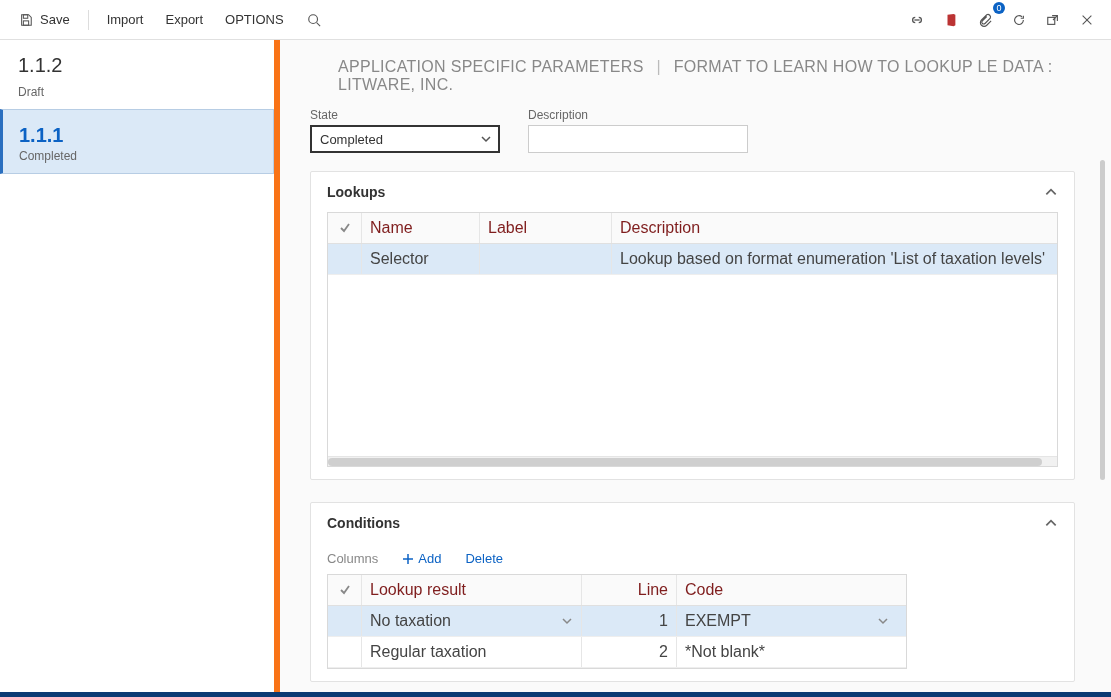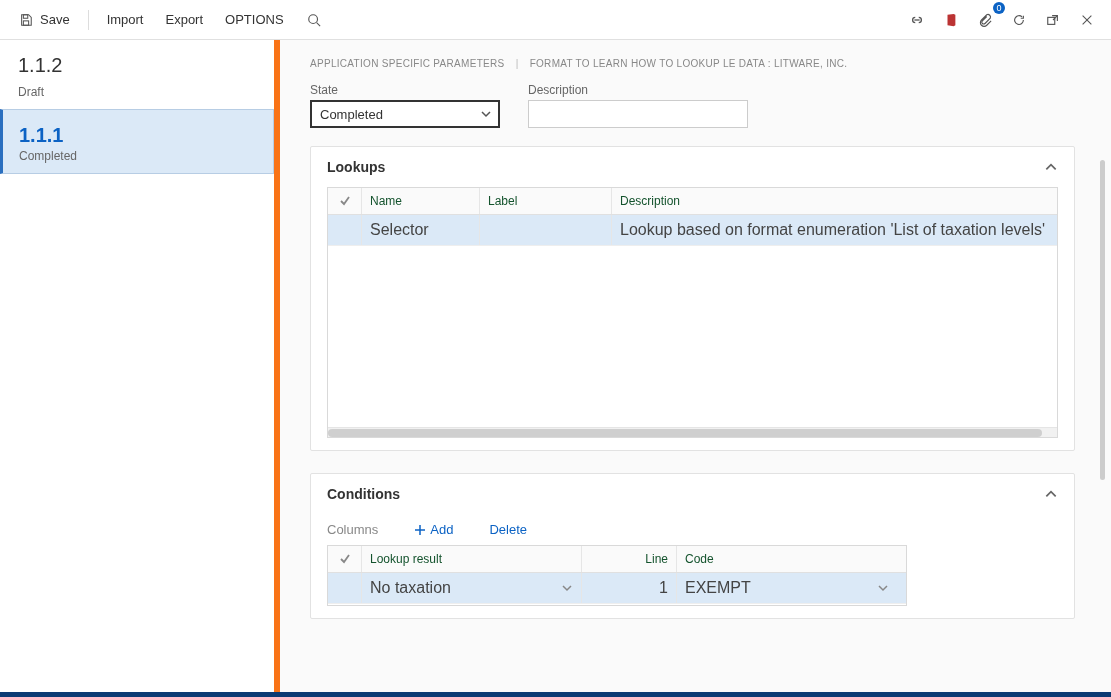--- a/index.html
+++ b/index.html
@@ -35,21 +35,21 @@
     background: #dbe9f7; border: 1px solid #b7cde4; border-left: 3px solid #2a6fbf;
     padding-left: 16px;
   }
   .side-item.selected .side-title { color: #0b62c4; font-weight: 600; }
 
   
   .main { flex: 1; background: #fafafa; position: relative; }
   .main-inner { padding: 18px 36px 10px 30px; height: 100%; overflow: hidden; }
   .main-scroll-right { position: absolute; top: 120px; right: 6px; width: 5px; height: 320px; background: #ccc; border-radius: 3px; }
 
-  .breadcrumb { font-size: 10px; color: #888; letter-spacing: .3px; margin-bottom: 14px; }
+  .breadcrumb { font-size: 16px; color: #888; letter-spacing: .3px; margin-bottom: 14px; margin-left: 28px; }
   .breadcrumb .sep { margin: 0 8px; color: #bbb; }
 
   .form-row { display: flex; gap: 28px; margin-bottom: 18px; }
   .form-col { display: flex; flex-direction: column; }
   .form-label { font-size: 12px; color: #666; margin-bottom: 3px; }
   .select-box {
     width: 190px; height: 28px; border: 2px solid #333; background: #fff;
     display: flex; align-items: center; justify-content: space-between; padding: 0 6px 0 8px;
   }
   .text-input {
@@ -65,35 +65,35 @@
   }
   .panel-body { padding: 0 16px 12px 16px; }
 
   
   .grid { border: 1px solid #d9d9d9; background: #fff; }
   .grid-head, .grid-row { display: flex; align-items: stretch; }
   .grid-head { background: #fafafa; border-bottom: 1px solid #e0e0e0; }
   .grid-row { border-bottom: 1px solid #eee; }
   .grid-row.selected { background: #dbe9f7; }
   .cell { padding: 6px 8px; border-right: 1px solid #e6e6e6; font-size: 16px; color: #444; display: flex; align-items: center; }
-  .cell.head { color: #14532d; font-size: 12px; }
+  .cell.head { color: #7f1d1d; font-size: 16px; }
   .cell:last-child { border-right: none; }
   .grid-body { min-height: 32px; }
   .grid .fill-area { height: 180px; }
   .grid .bottom-scroll { height: 10px; background: #f1f1f1; border-top: 1px solid #e5e5e5; position: relative; }
   .grid .bottom-scroll .thumb { position: absolute; left: 0; top: 1px; height: 8px; width: 98%; background: #cfcfcf; border-radius: 4px; }
 
   
   .lk-c1 { width: 34px; justify-content: center; }
   .lk-c2 { width: 118px; }
   .lk-c3 { width: 132px; }
   .lk-c4 { flex: 1; }
 
   
-  .cond-toolbar { display: flex; gap: 36px; padding: 8px 16px; align-items: center; font-size: 13px; }
+  .cond-toolbar { display: flex; gap: 24px; padding: 8px 16px; align-items: center; font-size: 13px; }
   .cond-toolbar .link { color: #0b62c4; cursor: pointer; display: flex; align-items: center; gap: 4px; }
   .cond-toolbar .muted { color: #888; }
 
   
   .cd-c1 { width: 34px; justify-content: center; }
   .cd-c2 { width: 220px; }
   .cd-c3 { width: 95px; justify-content: flex-end; }
   .cd-c4 { width: 220px; }
   .dd-caret { color: #888; margin-left: auto; }
 
@@ -314,20 +314,30 @@
                 <div class="cell cd-c3">1</div>
                 <div class="cell cd-c4">
                   <span>EXEMPT</span>
                   <span class="dd-caret">
                     <svg class="caret-down" viewBox="0 0 12 12" fill="none" stroke="#888" stroke-width="1.5">
                         <path d="M2 4l4 4 4-4"></path>
                       </svg>
                   </span>
                 </div>
               </div>
+              <div class="grid-row">
+                <div class="cell cd-c1"></div>
+                <div class="cell cd-c2">
+                  <span>Regular taxation</span>
+                </div>
+                <div class="cell cd-c3">2</div>
+                <div class="cell cd-c4">
+                  <span>*Not blank*</span>
+                </div>
+              </div>
             </div>
           </div>
         </div>
       </div>
 
     </div>
     <div class="main-scroll-right"></div>
   </div>
 </div>
 

